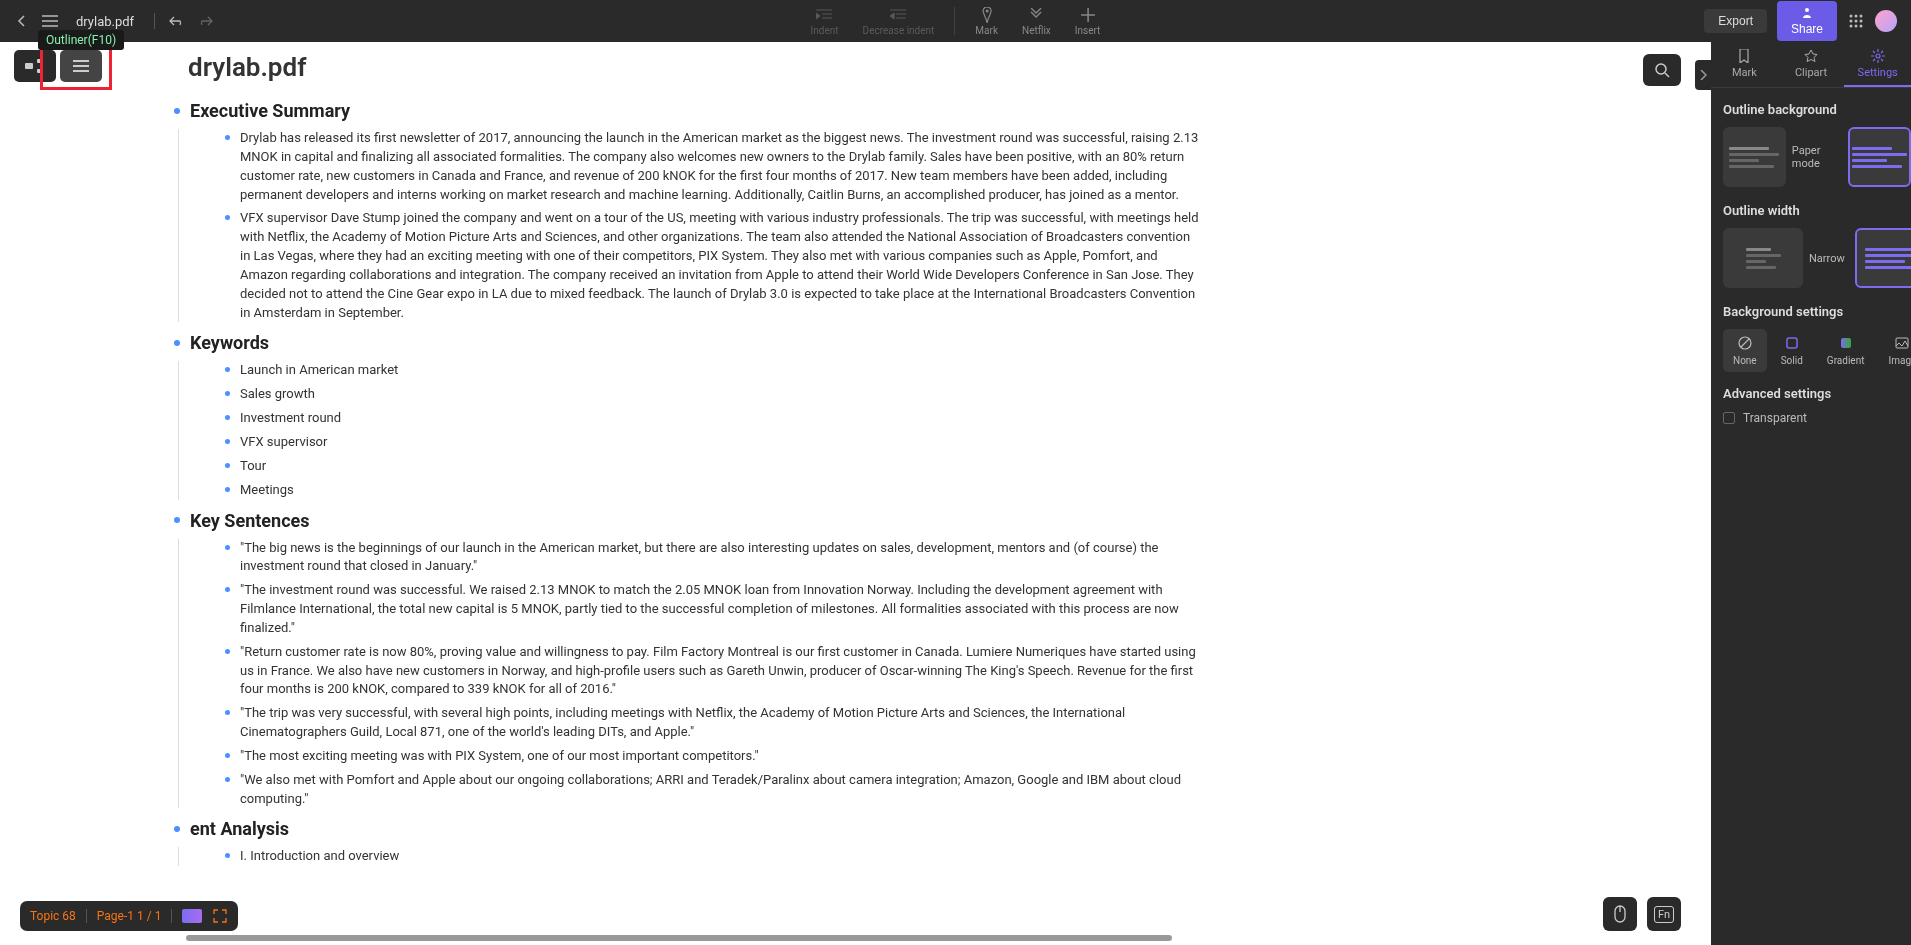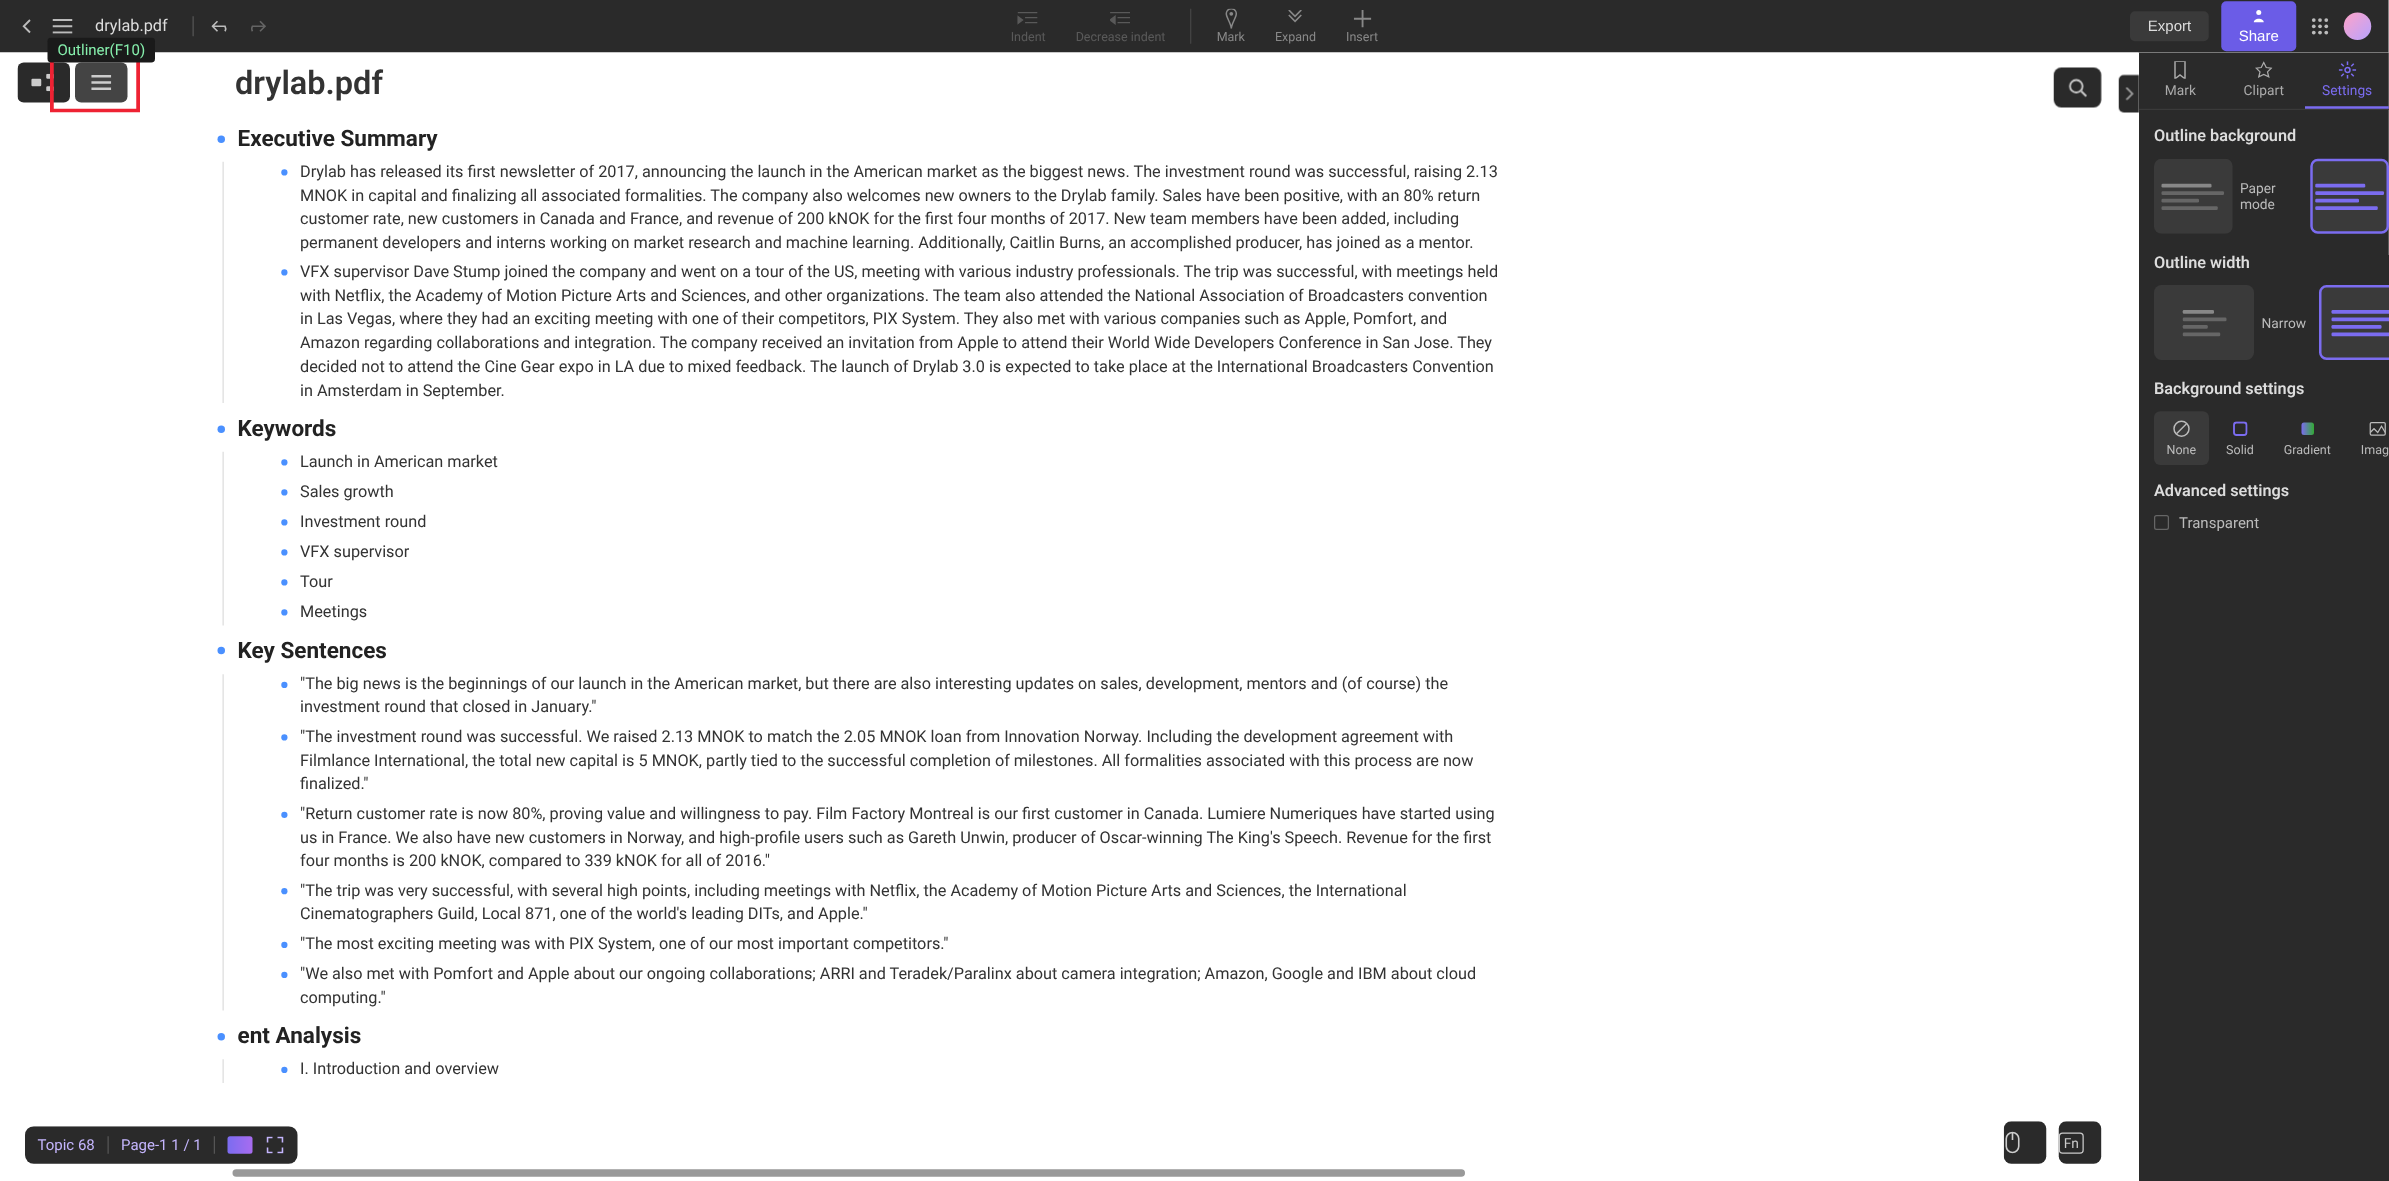--- a/index.html
+++ b/index.html
@@ -61,27 +61,27 @@
 
 .bg-row { display: flex; gap: 4px; margin-bottom: 14px; }
 .bg-opt { flex: 1; display: flex; flex-direction: column; align-items: center; gap: 4px; padding: 6px 10px; border-radius: 5px; cursor: pointer; font-size: 10px; color: #bbb; }
 .bg-opt.selected { background: #3a3a3a; }
 .bg-icn { width: 16px; height: 16px; display: flex; align-items: center; justify-content: center; }
 
 .advanced { margin-top: 6px; }
 .check-row { display: flex; align-items: center; gap: 8px; font-size: 12px; color: #bbb; margin-top: 10px; cursor: pointer; }
 .checkbox { width: 12px; height: 12px; border: 1px solid #666; border-radius: 2px; }
 
-.bottom-pill { position: absolute; bottom: 14px; left: 20px; background: #2a2a2a; border-radius: 7px; display: flex; align-items: center; padding: 7px 10px; gap: 10px; color: #c4b5fd; font-size: 12px; }
+.bottom-pill { position: absolute; bottom: 14px; left: 20px; background: #2a2a2a; border-radius: 7px; display: flex; align-items: center; padding: 7px 10px; gap: 10px; color: #f97316; font-size: 12px; }
 .bottom-pill .sep { width: 1px; height: 14px; background: #555; }
 .ai-icn { width: 20px; height: 14px; background: linear-gradient(90deg,#7b6cf0,#a86cf0); border-radius: 2px; }
 .fs-icn { width: 16px; height: 16px; display: flex; align-items: center; justify-content: center; }
 
 .float-btns { position: absolute; bottom: 14px; right: 230px; display: flex; gap: 10px; }
-.float-btn { width: 34px; height: 34px; background: #2a2a2a; border-radius: 6px; display: flex; align-items: center; cursor: pointer; color: #ccc; }
+.float-btn { width: 34px; height: 34px; background: #2a2a2a; border-radius: 6px; display: flex; align-items: center; justify-content: center; cursor: pointer; color: #ccc; }
 
 .scroll-track { position: absolute; bottom: 2px; left: 186px; right: 210px; height: 8px; }
 .scroll-thumb { height: 6px; background: #999; border-radius: 3px; width: 75%; }
 
 svg { display: block; }
 </style>
 </head>
 <body>
 
 <div class="topbar">
@@ -136,21 +136,21 @@
           </svg>
         </div>
       <span>Mark</span>
     </div>
     <div class="tool-item">
       <div class="tool-icon">
           <svg width="14" height="14" viewBox="0 0 14 14">
             <path d="M2 4l5 5 5-5M2 0l5 5 5-5" stroke="currentColor" stroke-width="1.3" fill="none"></path>
           </svg>
         </div>
-      <span>Expand</span>
+      <span>Netflix</span>
     </div>
     <div class="tool-item">
       <div class="tool-icon">
           <svg width="14" height="14" viewBox="0 0 14 14">
             <path d="M7 0v14M0 7h14" stroke="currentColor" stroke-width="1.5"></path>
           </svg>
         </div>
       <span>Insert</span>
     </div>
   </div>

